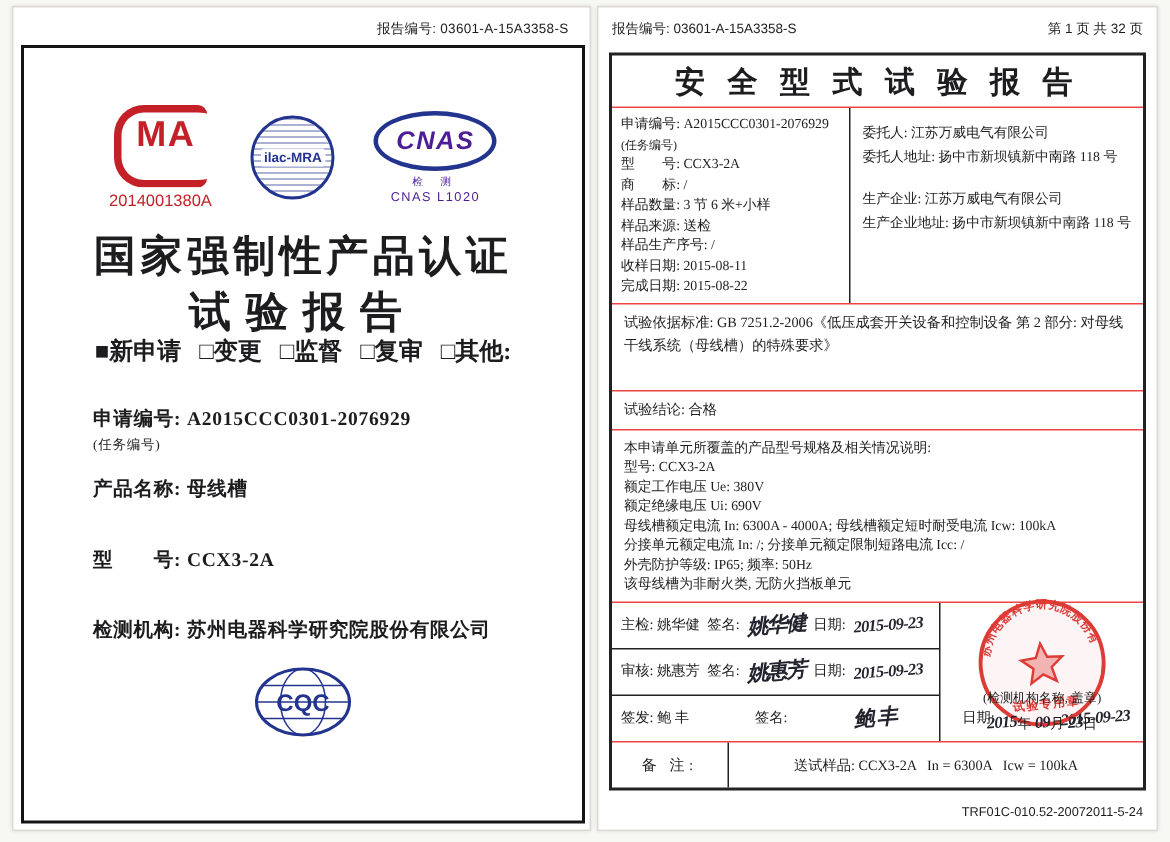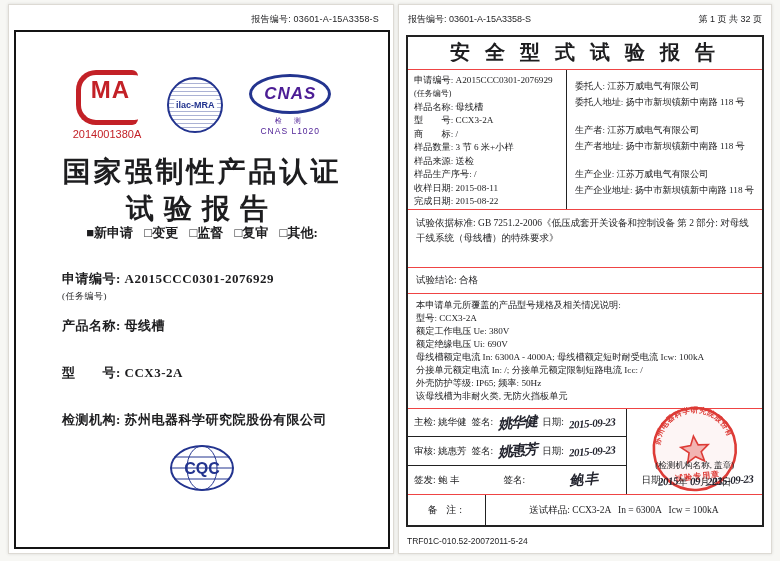--- a/index.html
+++ b/index.html
@@ -33,21 +33,21 @@
   .cnas-oval { width:82px; height:40px; border:3px solid #23348f; border-radius:50%;
                display:flex; align-items:center; justify-content:center; }
   .cnas-oval span { font-weight:bold; font-style:italic; font-size:17px; letter-spacing:1px; }
   .cnas-sub  { font-size:7px; letter-spacing:5px; margin-top:2px; }
   .cnas-code { font-size:8.5px; letter-spacing:1px; }
   .cover-title { position:absolute; top:122px; left:0; right:0; text-align:center;
                  font-weight:bold; }
   .cover-title .t1 { font-size:28px; letter-spacing:3px; line-height:36px; }
   .cover-title .t2 { font-size:28px; letter-spacing:10px; line-height:38px; }
   .apply-row { position:absolute; top:192px; left:0; right:0; text-align:center;
-               font-size:13px; font-weight:bold; }
+               font-size:16px; font-weight:bold; }
   .apply-item { margin:0 4px; white-space:nowrap; }
   .fields { position:absolute; top:238px; left:46px; right:16px;
             font-size:13px; font-weight:bold; }
   .field { margin-bottom:29px; letter-spacing:.5px; }
   .field .note { display:block; font-size:9px; font-weight:normal; margin-top:2px; }
   .field.first { margin-bottom:14px; }
   .cqc { position:absolute; top:412px; left:0; right:0; display:flex; justify-content:center; }
 
   
   .rep-head { position:absolute; top:8px; left:9px; right:9px; display:flex;
@@ -82,21 +82,21 @@
                    font-size:8.6px; white-space:nowrap; }
   .stamp-date { position:absolute; bottom:5px; left:0; right:0; text-align:center;
                 font-size:9.5px; white-space:nowrap; }
   .row-remark { display:flex; flex:1; border-bottom:none; min-height:30px; }
   .remark-label { width:78px; border-right:1px solid #222; display:flex;
                   align-items:center; justify-content:center; font-size:10px;
                   letter-spacing:3px; }
   .remark-value { flex:1; display:flex; align-items:center; justify-content:center;
                   font-size:9.5px; white-space:pre; }
   .rep-foot { position:absolute; bottom:7px; left:8px; right:9px; display:flex;
-              justify-content:flex-start; font-size:8.5px;
+              justify-content:flex-end; font-size:8.5px;
               font-family:"Liberation Sans", sans-serif; }
 </style>
 </head>
 <body>
 
 <div class="page" id="cover-page">
   <div class="cover-repno">报告编号: 03601-A-15A3358-S</div>
   <div class="frame">
 
     <div class="logo-row">
@@ -168,37 +168,32 @@
     <span>第 1 页 共 32 页</span>
   </div>
 
   <div class="rep-table">
     <div class="row row-title">安 全 型 式 试 验 报 告</div>
 
     <div class="row row-info">
       <div class="info-left">
         <div>申请编号: A2015CCC0301-2076929</div>
         <div class="sm">(任务编号)</div>
-        <div>样品名称: 母线槽</div>
         <div>型　　号: CCX3-2A</div>
         <div>商　　标: /</div>
         <div>样品数量: 3 节 6 米+小样</div>
         <div>样品来源: 送检</div>
         <div>样品生产序号: /</div>
         <div>收样日期: 2015-08-11</div>
         <div>完成日期: 2015-08-22</div>
       </div>
       <div class="info-right">
         <div class="info-group">
           <div>委托人: 江苏万威电气有限公司</div>
           <div>委托人地址: 扬中市新坝镇新中南路 118 号</div>
-        </div>
-        <div class="info-group">
-          <div>生产者: 江苏万威电气有限公司</div>
-          <div>生产者地址: 扬中市新坝镇新中南路 118 号</div>
         </div>
         <div class="info-group">
           <div>生产企业: 江苏万威电气有限公司</div>
           <div>生产企业地址: 扬中市新坝镇新中南路 118 号</div>
         </div>
       </div>
     </div>
 
     <div class="row row-standard">试验依据标准: GB 7251.2-2006《低压成套开关设备和控制设备 第 2 部分: 对母线干线系统（母线槽）的特殊要求》</div>
     <div class="row row-conclusion">试验结论: 合格</div>

